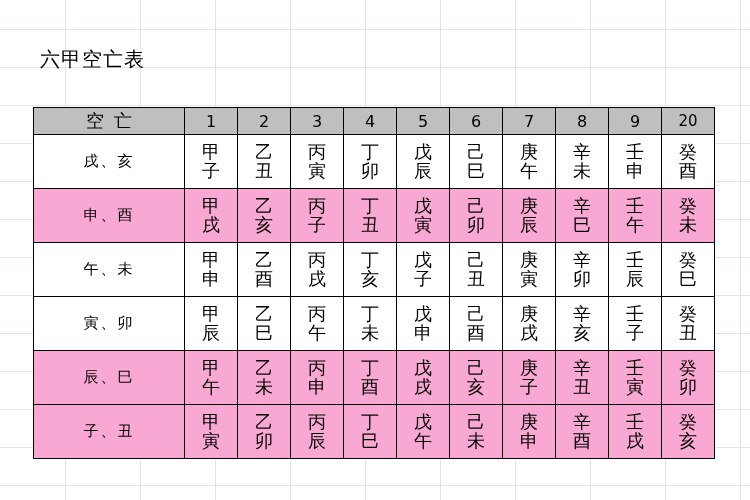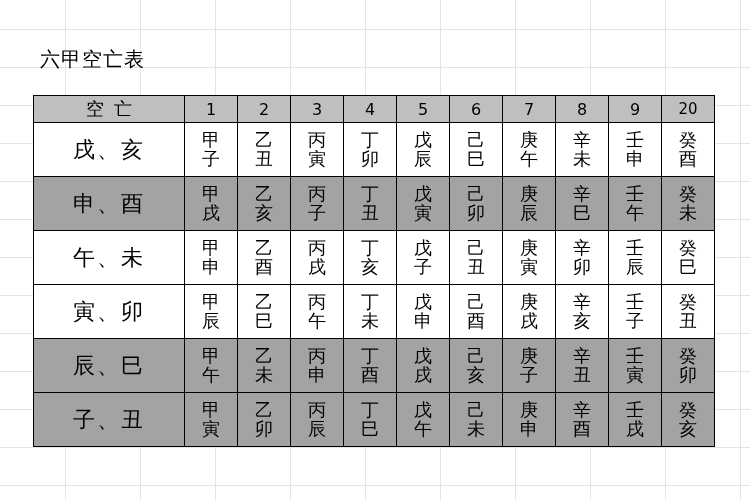--- a/index.html
+++ b/index.html
@@ -36,21 +36,21 @@
     top: 6px;
     font-size: 20px;
     letter-spacing: 1px;
     color: #000;
     font-family: "DejaVu Sans", sans-serif;
     white-space: nowrap;
   }
   #table-wrap {
     position: absolute;
     left: 33px;
-    top: 55px;
+    top: 67px;
   }
   table.kt {
     border-collapse: collapse;
     table-layout: fixed;
     background: #ffffff;
   }
   table.kt td, table.kt th {
     border: 1px solid #000000;
     padding: 0;
     margin: 0;
@@ -79,41 +79,41 @@
   tr.head td.numcell.wide {
     width: 52px;
     font-size: 15px;
   }
   
   tr.body td {
     height: 53px;
   }
   td.rowlab {
     width: 150px;
-    font-size: 22px;
+    font-size: 15px;
     letter-spacing: 2px;
   }
   td.pair {
     width: 52px;
     padding: 0;
   }
   .stack {
     display: flex;
     flex-direction: column;
     align-items: center;
     justify-content: center;
     line-height: 1.02;
     height: 53px;
   }
   .stack span {
     display: block;
     font-size: 18px;
   }
   tr.shade td {
-    background: #a3a3a3;
+    background: #f9a8d4;
   }
   tr.plain td {
     background: #ffffff;
   }
 </style>
 </head>
 <body>
 
 <div id="sheet-bg"></div>
 

